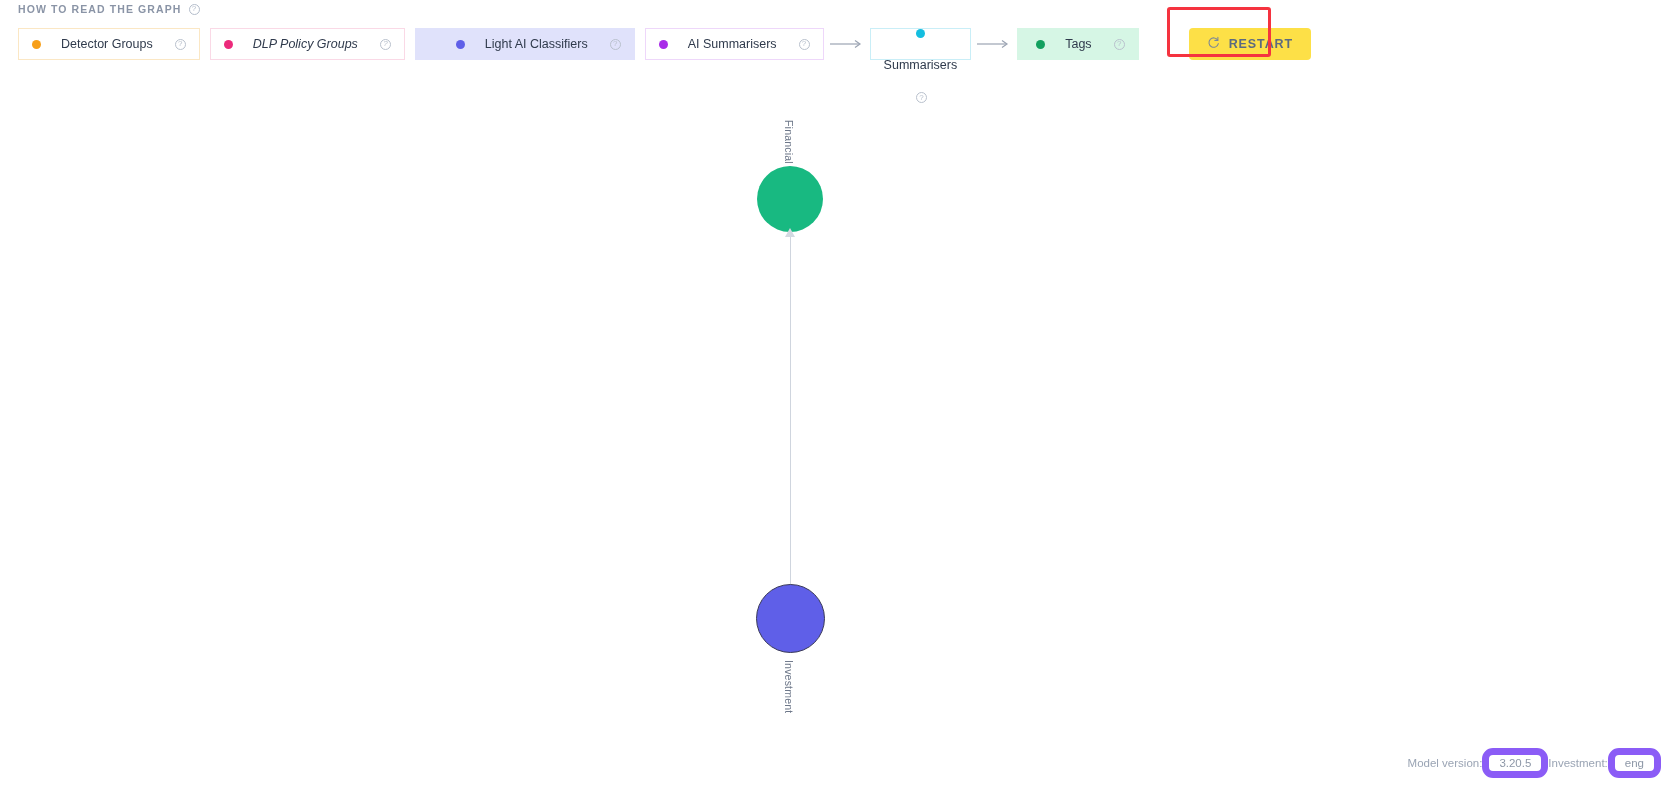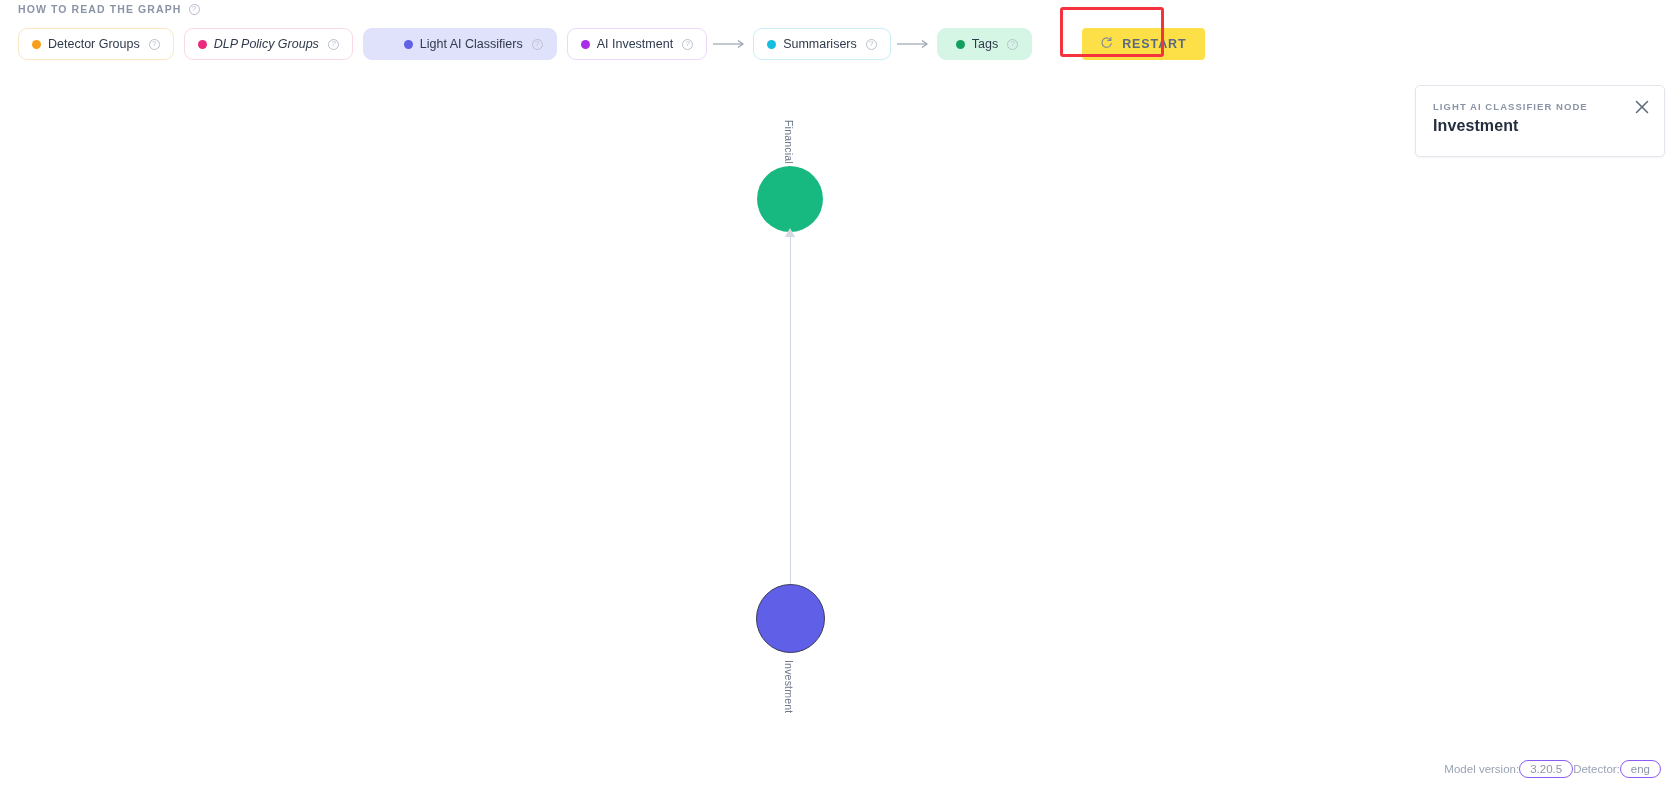--- a/index.html
+++ b/index.html
@@ -58,24 +58,24 @@
     left: 18px;
     top: 28px;
     display: flex;
     align-items: center;
     gap: 0;
     height: 32px;
   }
   .chip {
     display: flex;
     align-items: center;
-    gap: 7px;
+    gap: 20px;
     height: 32px;
     padding: 0 13px;
-    border-radius: 9px;
+    border-radius: 0;
     border: 1px solid transparent;
     font-size: 12.5px;
     color: #2f3a4c;
     background: #fff;
     white-space: nowrap;
     cursor: pointer;
   }
   .dot {
     width: 9px; height: 9px;
     border-radius: 50%;
@@ -221,21 +221,21 @@
   .footer {
     position: absolute;
     right: 14px;
     bottom: 8px;
     display: flex;
     align-items: center;
     font-size: 11.5px;
     color: #9aa4b4;
   }
   .footer-pill {
-    border: 1px solid #8b5cf6;
+    border: 7px solid #8b5cf6;
     border-radius: 11px;
     padding: 2px 10px;
     font-size: 11.5px;
     color: #8d97a7;
     background: #fff;
   }
 </style>
 </head>
 <body>
 
@@ -264,32 +264,32 @@
 
     <div class="chip" style="background: rgb(224, 226, 251); border-color: rgb(224, 226, 251); padding-left: 40px;">
       <span class="dot" style="background: rgb(95, 95, 232);"></span>
       <span>Light AI Classifiers</span>
       <span class="help-icon chip-help">?</span>
     </div>
     <span class="chip-gap"></span>
 
     <div class="chip" style="background: rgb(255, 255, 255); border-color: rgb(238, 215, 250);">
       <span class="dot" style="background: rgb(169, 44, 232);"></span>
-      <span>AI Investment</span>
+      <span>AI Summarisers</span>
       <span class="help-icon chip-help">?</span>
     </div>
 
     <span class="arrow-sep">
       <svg width="34" height="10" viewBox="0 0 34 10">
         <line x1="0" y1="5" x2="29" y2="5" stroke="#9aa3b2" stroke-width="1.2"></line>
         <polyline points="25,1.5 30,5 25,8.5" fill="none" stroke="#9aa3b2" stroke-width="1.2"></polyline>
       </svg>
     </span>
 
-    <div class="chip" style="background: rgb(255, 255, 255); border-color: rgb(201, 238, 247);">
+    <div class="chip" style="background: rgb(255, 255, 255); border-color: rgb(201, 238, 247); flex-direction: column;">
       <span class="dot" style="background: rgb(20, 190, 224);"></span>
       <span>Summarisers</span>
       <span class="help-icon chip-help">?</span>
     </div>
 
     <span class="arrow-sep">
       <svg width="34" height="10" viewBox="0 0 34 10">
         <line x1="0" y1="5" x2="29" y2="5" stroke="#9aa3b2" stroke-width="1.2"></line>
         <polyline points="25,1.5 30,5 25,8.5" fill="none" stroke="#9aa3b2" stroke-width="1.2"></polyline>
       </svg>
@@ -322,31 +322,21 @@
     <div class="node-label label-financial">Financial</div>
 
     <div class="edge-line"></div>
     <div class="edge-arrow"></div>
 
     <div class="node node-investment" style="background: rgb(95, 95, 232);"></div>
     <div class="node-label label-investment">Investment</div>
 
   </div>
 
-  <div class="detail-panel">
-    <div class="panel-kicker">LIGHT AI CLASSIFIER NODE</div>
-    <div class="panel-title">Investment</div>
-    <div class="panel-close">
-      <svg width="16" height="16" viewBox="0 0 16 16">
-        <line x1="2.5" y1="2.5" x2="13.5" y2="13.5" stroke="#5d6878" stroke-width="1.5" stroke-linecap="round"></line>
-        <line x1="13.5" y1="2.5" x2="2.5" y2="13.5" stroke="#5d6878" stroke-width="1.5" stroke-linecap="round"></line>
-      </svg>
-    </div>
-  </div>
 
   <div class="footer">
     <span>Model version:</span>
     <span class="footer-pill">3.20.5</span>
-    <span>Detector:</span>
+    <span>Investment:</span>
     <span class="footer-pill">eng</span>
   </div>
 
 </div>
 
 </body></html>

